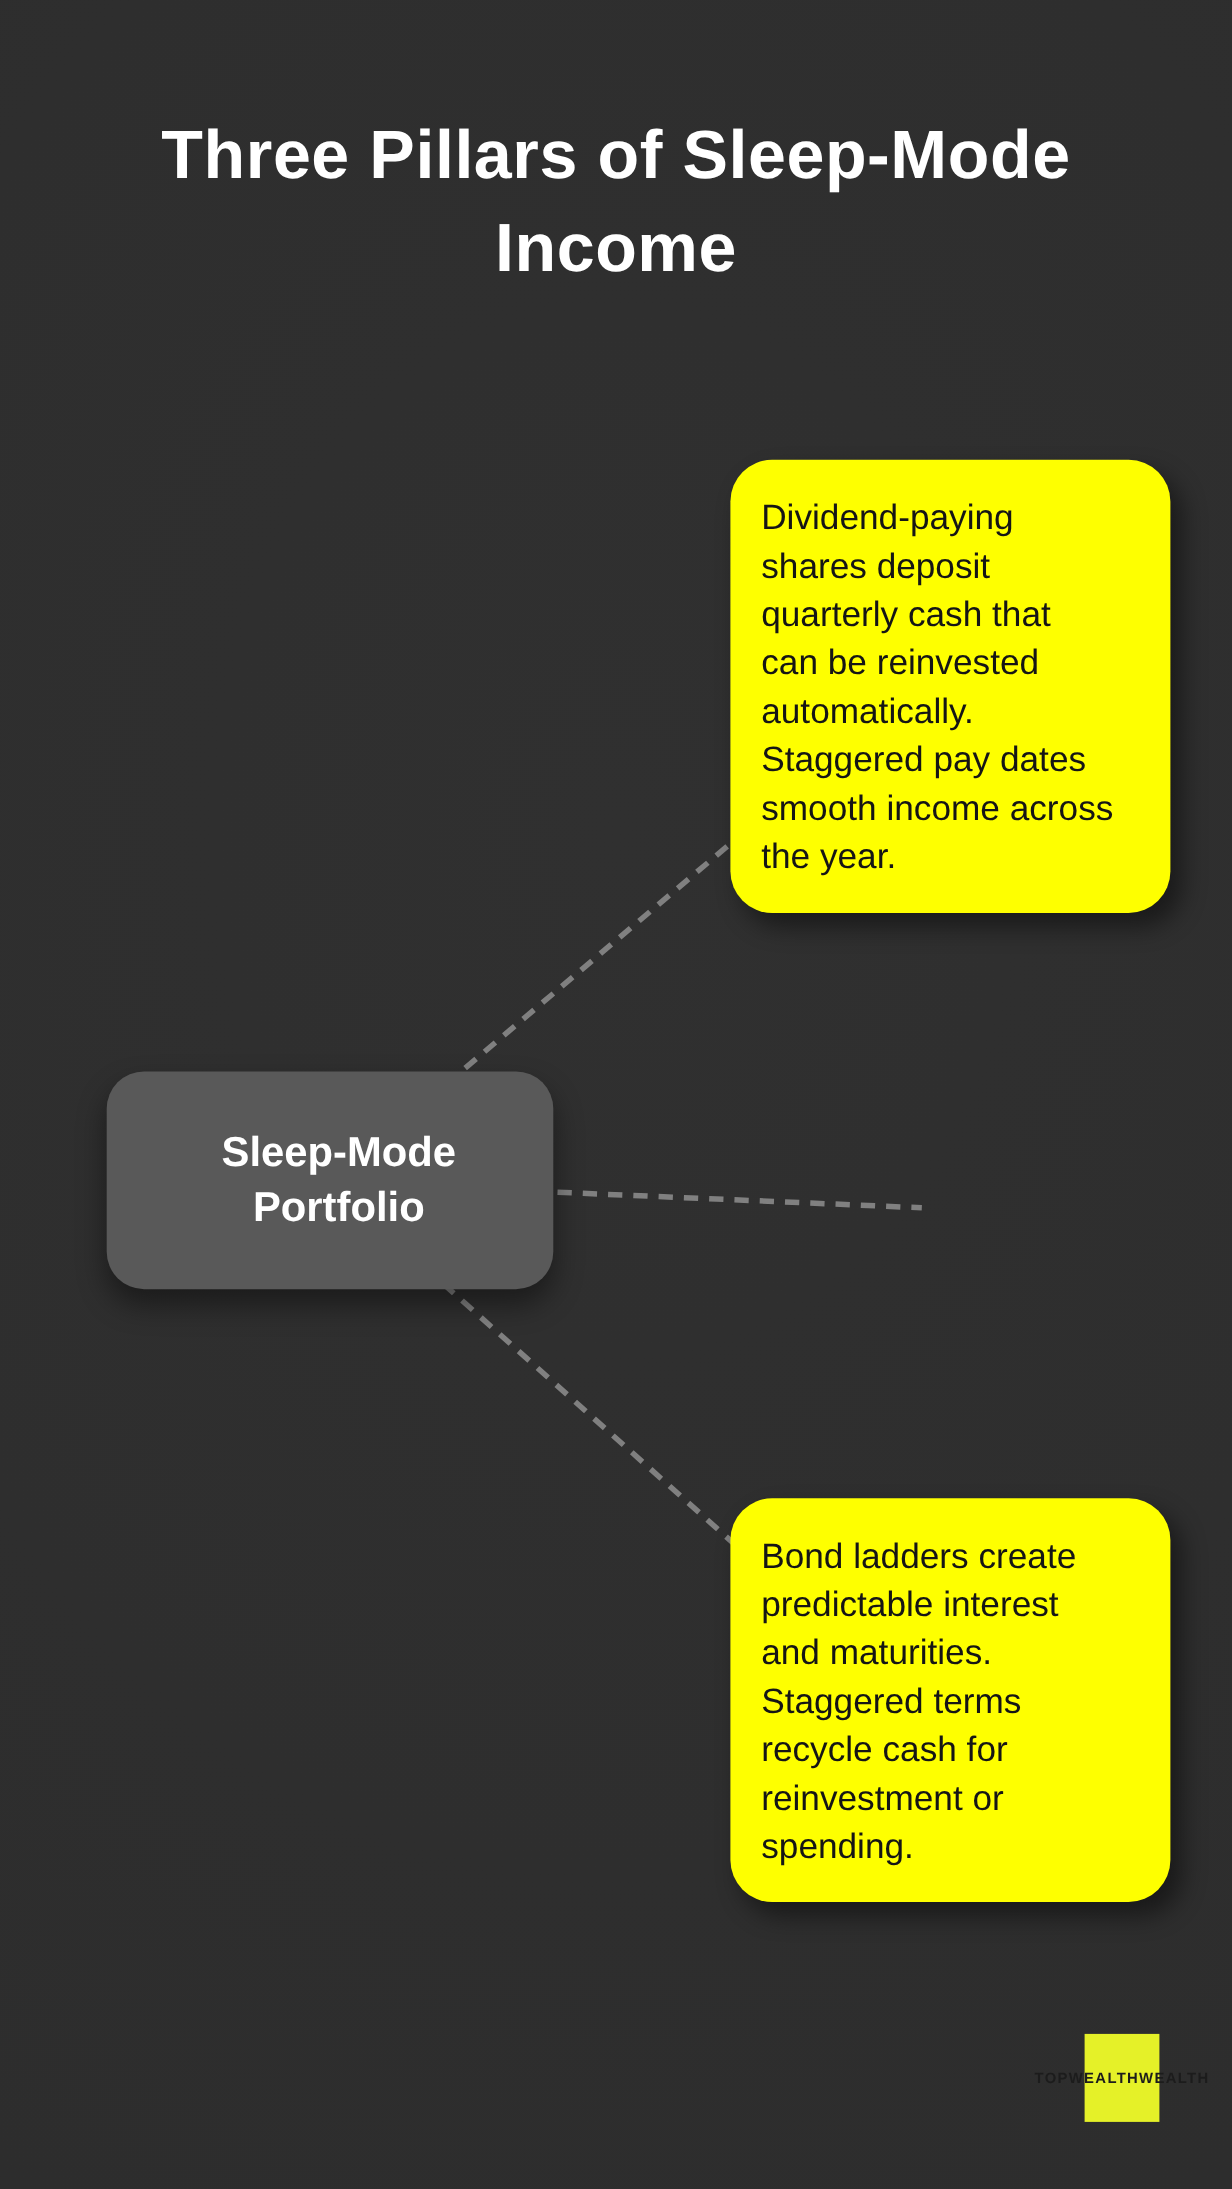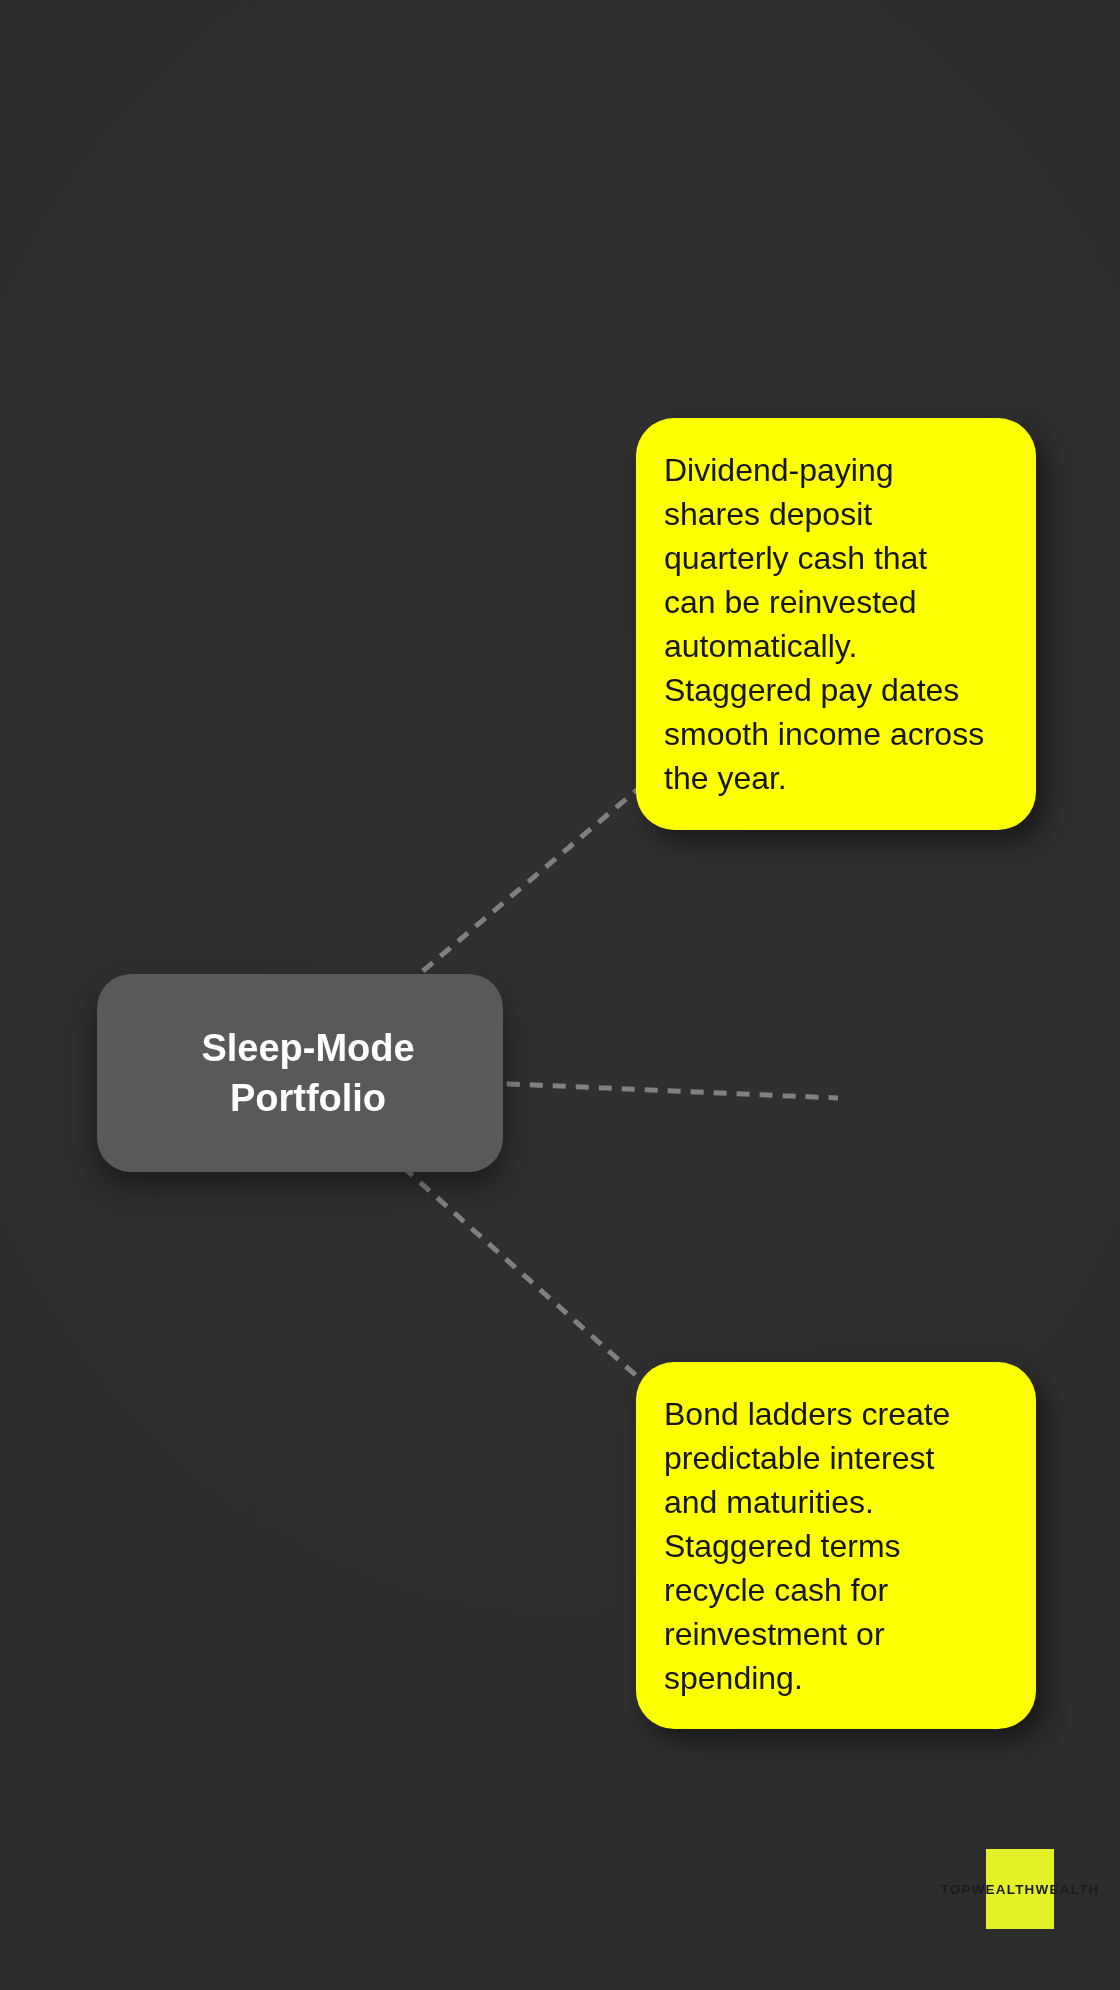--- a/index.html
+++ b/index.html
@@ -61,21 +61,21 @@
   }
   .center-node-label {
     color: #ffffff;
     font-size: 38px;
     line-height: 50px;
     font-weight: 700;
     white-space: pre-line;
   }
   .note {
     position: absolute;
-    left: 636px;
+    left: 664px;
     width: 400px;
     box-sizing: border-box;
     background: #feff00;
     border-radius: 38px;
     box-shadow: 10px 12px 22px rgba(0, 0, 0, 0.45);
     display: flex;
     align-items: center;
     padding: 0 28px;
   }
   .note p {
@@ -108,20 +108,22 @@
     line-height: 17px;
     font-weight: 700;
     letter-spacing: 1.2px;
   }
 </style>
 </head>
 <body>
 
 <div class="canvas">
 
+  <h1 class="title">Three Pillars of Sleep-Mode
+Income</h1>
 
   <svg class="connectors" viewBox="0 0 1120 1990" xmlns="http://www.w3.org/2000/svg">
     <line class="connector" x1="300" y1="1075" x2="840" y2="618" stroke="#858585"></line>
     <line class="connector" x1="300" y1="1075" x2="838" y2="1098" stroke="#858585"></line>
     <line class="connector" x1="300" y1="1075" x2="838" y2="1556" stroke="#858585"></line>
   </svg>
 
   <div class="center-node">
     <span class="center-node-label">Sleep-Mode
 Portfolio</span>

